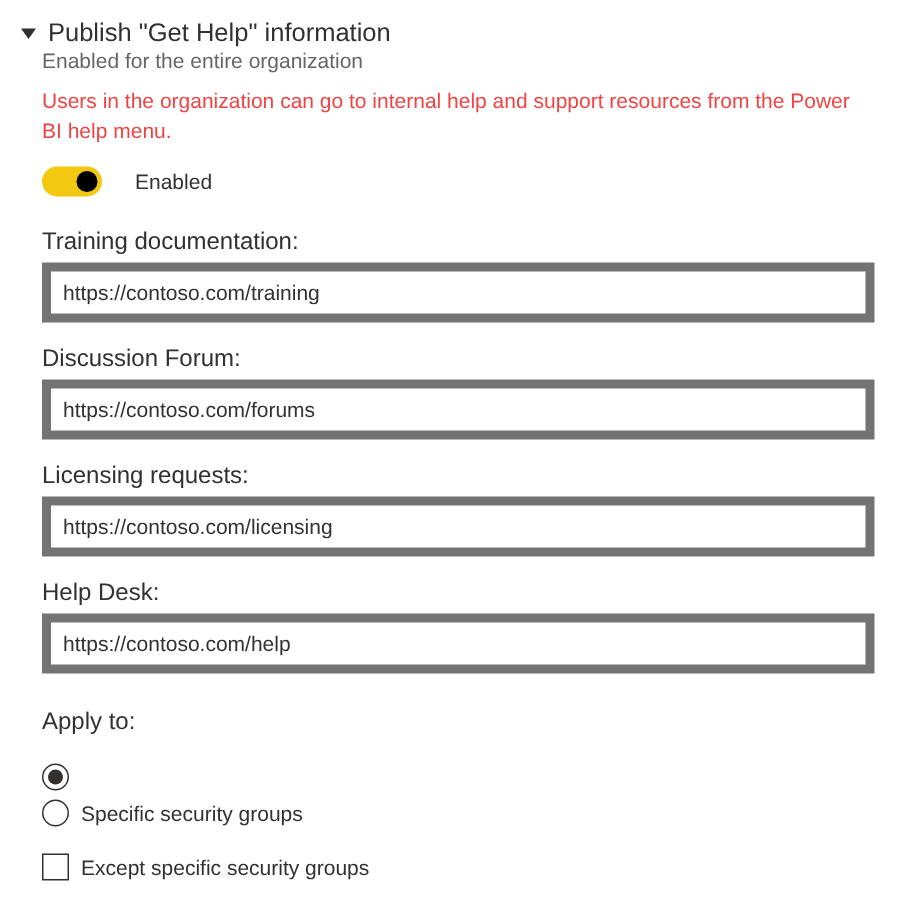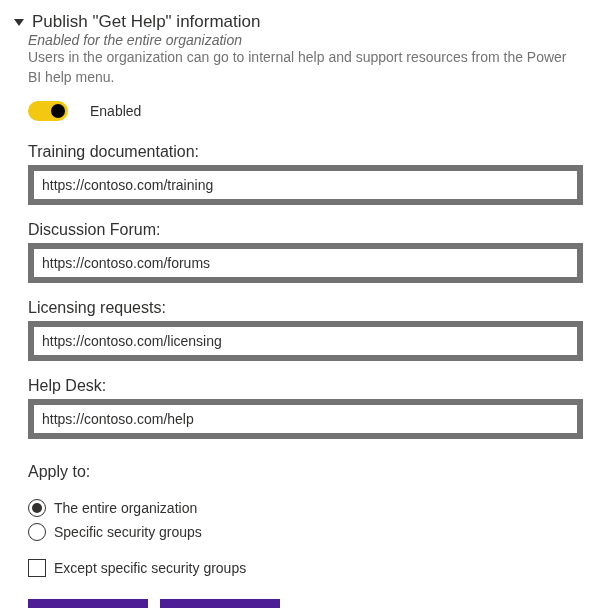--- a/index.html
+++ b/index.html
@@ -25,27 +25,27 @@
     margin-left: -14px;
     margin-right: 2px;
     cursor: pointer;
   }
   .title {
     font-size: 17px;
     font-weight: 400;
     color: #323130;
   }
   .subtitle {
-    font-style: italic;
     color: #666;
     margin-top: 0px;
     font-size: 14px;
   }
   .desc {
-    color: #737373;
+    color: #ef4444;
+    margin-top: 10px;
     line-height: 1.4;
     font-size: 14px;
   }
   .toggle-row {
     display: flex;
     align-items: center;
     gap: 22px;
     margin-top: 14px;
     margin-bottom: 22px;
   }
@@ -164,21 +164,20 @@
 <div class="field-label">Help Desk:</div>
 <input class="text-input" value="https://contoso.com/help" style="">
 
 
 <div class="apply-to field-label">Apply to:</div>
 
 <div class="radio-row">
   <div class="radio-outer">
     <div class="radio-inner"></div>
   </div>
-  <span>The entire organization</span>
 </div>
 
 <div class="radio-row">
   <div class="radio-outer"></div>
   <span>Specific security groups</span>
 </div>
 
 <div class="check-row">
   <div class="checkbox"></div>
   <span>Except specific security groups</span>

